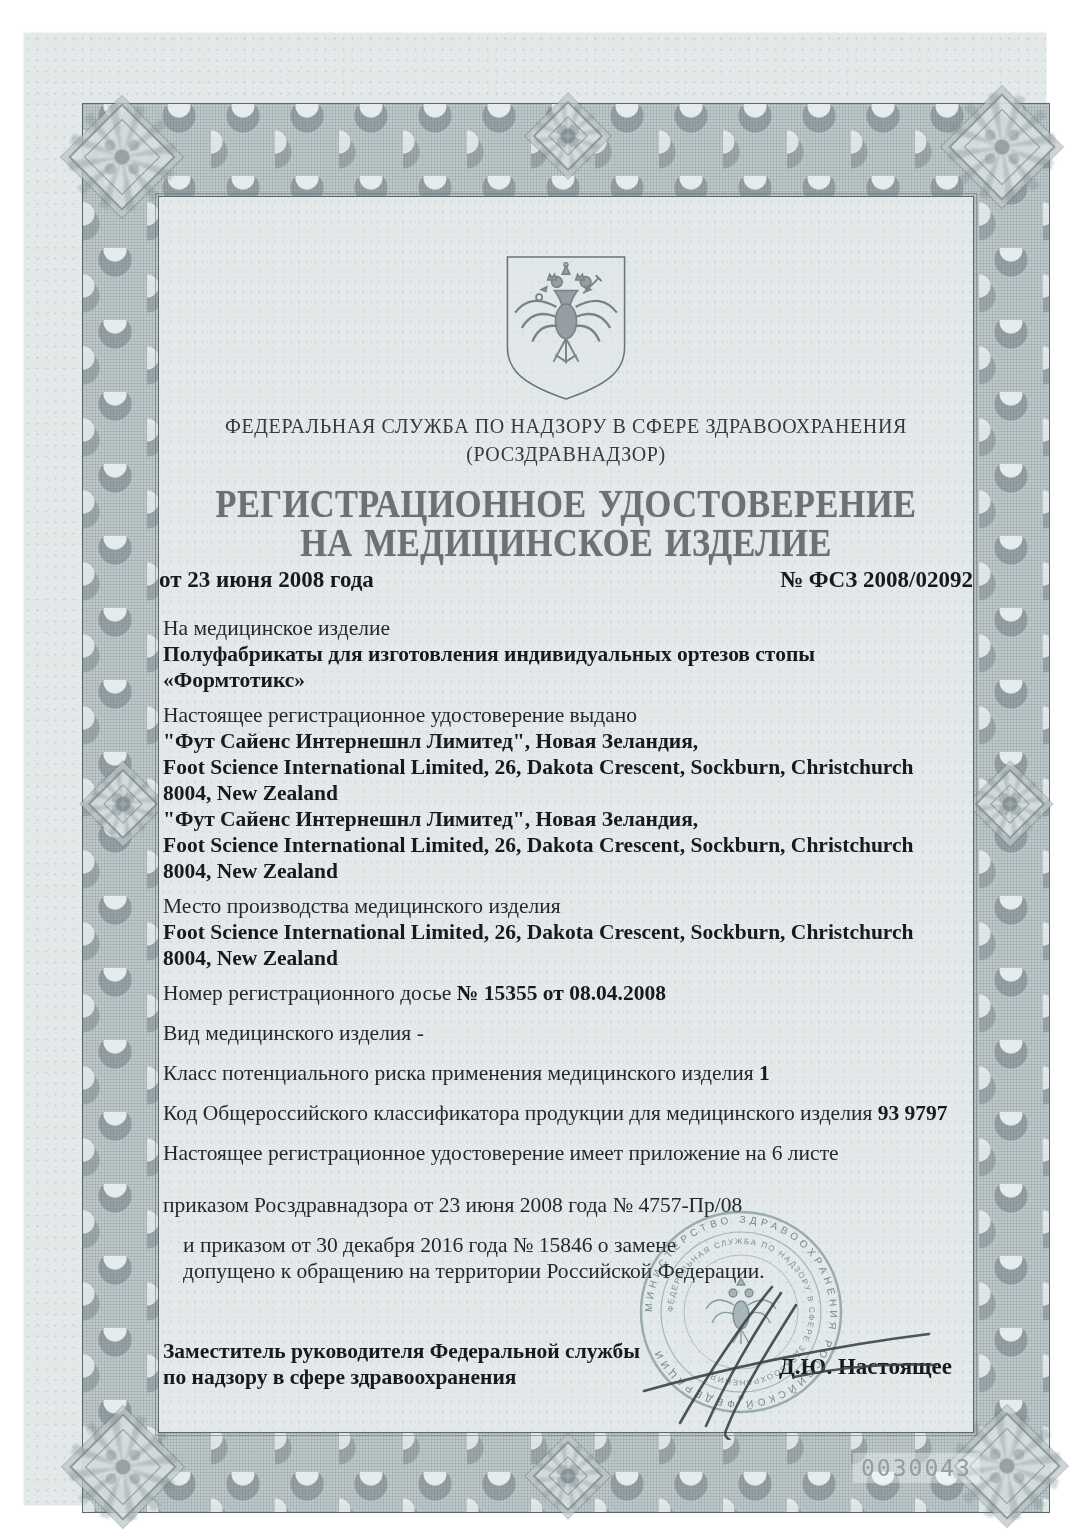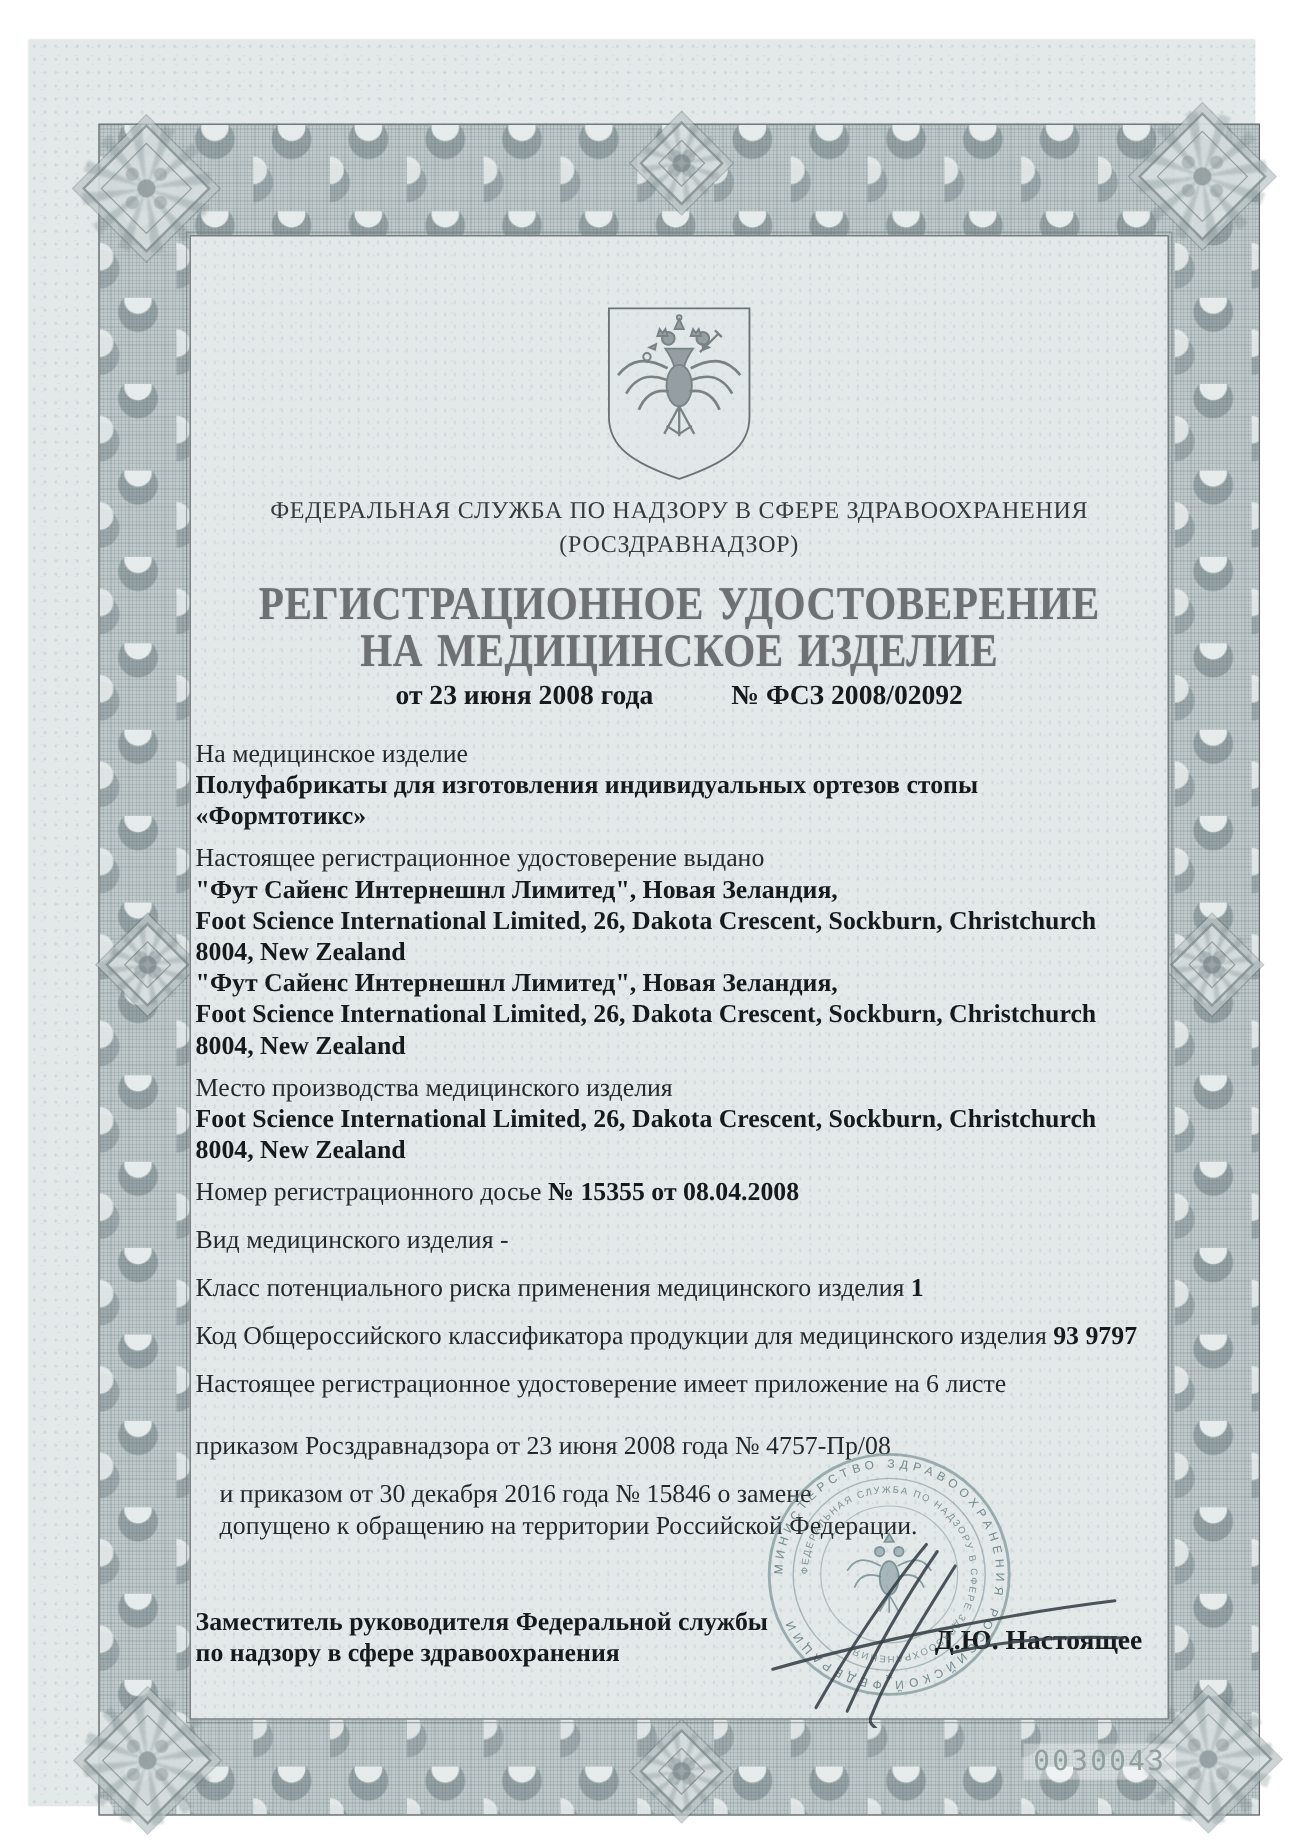--- a/index.html
+++ b/index.html
@@ -64,21 +64,21 @@
   .medallion.small{width:46px;height:46px;}
   .medallion.small::after{inset:-10px;}
   .content{position:absolute;inset:0;font-size:21.5px;line-height:26px;}
   .centered{position:absolute;left:0;right:0;text-align:center;}
   .authority{font-size:20px;letter-spacing:.6px;color:#343a3d;}
   .doc-title{
     font-weight:bold;font-size:39px;line-height:38px;color:var(--title);
     letter-spacing:.5px;word-spacing:3px;transform:scaleX(.88);transform-origin:center;
     text-shadow:0 0 1px rgba(109,113,116,.55);
   }
-  .issue-row{position:absolute;left:0;right:0;display:flex;justify-content:center;gap:65px;
+  .issue-row{position:absolute;left:0;right:0;display:flex;justify-content:space-between;gap:65px;
     font-weight:bold;font-size:23px;color:var(--ink-bold);}
   .body-flow{position:absolute;left:4px;right:8px;top:418px;}
   .line{white-space:nowrap;}
   .line .b,.b{font-weight:bold;color:var(--ink-bold);font-family:Liberation Serif, serif;}
   .sp-para{margin-top:9px;} .sp-field{margin-top:14px;} .sp-big{margin-top:26px;}
   .ind{padding-left:20px;}
   .sig-block{position:absolute;left:4px;top:1141px;font-weight:bold;color:var(--ink-bold);}
   .sig-name{position:absolute;left:620px;top:1157px;font-weight:bold;font-size:23px;color:var(--ink-bold);}
   .serial{
     position:absolute;left:694px;top:1256px;

